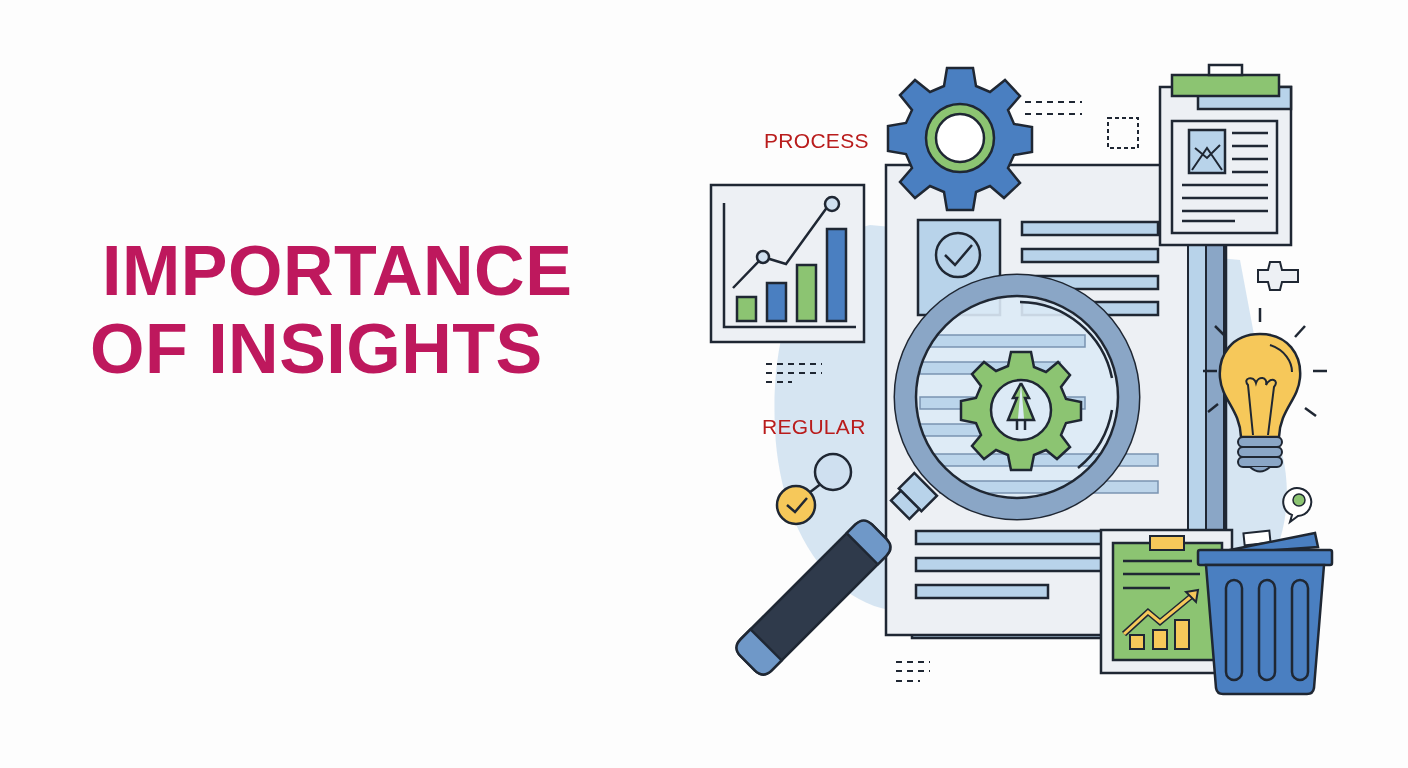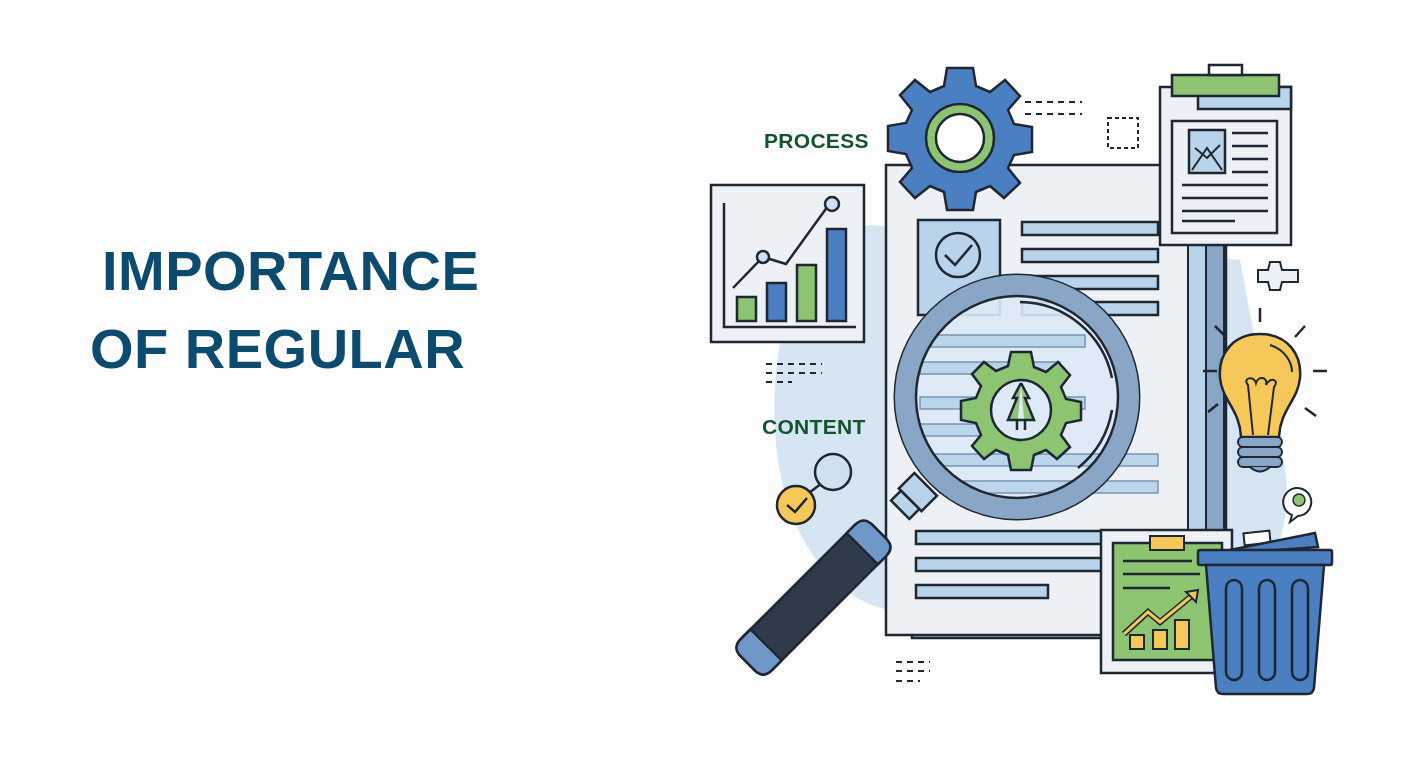--- a/index.html
+++ b/index.html
@@ -1,31 +1,31 @@
 <!DOCTYPE html>
 <html><head>
 <meta charset="utf-8">
 <style>
   html,body{margin:0;padding:0;}
   body{width:1408px;height:768px;background:#fdfdfd;position:relative;overflow:hidden;font-family:"Liberation Sans",sans-serif;}
-  .title{position:absolute;left:90px;top:232px;color:#0c4a6e;font-weight:bold;font-size:56px;line-height:78px;letter-spacing:0.5px;}
+  .title{position:absolute;left:90px;top:232px;color:#be185d;font-weight:bold;font-size:70px;line-height:78px;letter-spacing:0.5px;}
   .title .l1{display:block;padding-left:12px;}
   .title .l2{display:block;}
   .title .l3{display:block;padding-left:12px;}
-  .label{position:absolute;color:#14532d;font-weight:bold;font-size:21px;letter-spacing:0.3px;}
+  .label{position:absolute;color:#b91c1c;font-weight:normal;font-size:21px;letter-spacing:0.3px;}
   #process-label{left:764px;top:129px;}
   #insights-label{left:762px;top:415px;}
   svg.art{position:absolute;left:0;top:0;}
 </style>
 </head>
 <body>
 
 <div class="title">
   <span class="l1">IMPORTANCE</span>
-  <span class="l2">OF REGULAR</span>
+  <span class="l2">OF INSIGHTS</span>
 </div>
 
 <svg class="art" width="1408" height="768" viewBox="0 0 1408 768">
 
   <path d="M870 225 C 800 240 770 330 775 430 C 780 530 830 600 890 610 L 1240 600 C 1290 560 1300 480 1270 420 L 1240 260 Z" fill="#cfe0f0" opacity="0.85"></path>
 
   <g>
     <rect x="912" y="622" width="290" height="16" fill="#b8d3ea" stroke="#1f2733" stroke-width="2.5"></rect>
     <rect x="886" y="165" width="340" height="470" fill="#edf0f4" stroke="#1f2733" stroke-width="2.5"></rect>
     <rect x="918" y="220" width="82" height="95" fill="#b8d3ea" stroke="#1f2733" stroke-width="2.5"></rect>
@@ -180,13 +180,13 @@
     <path d="M1230 550 L1315 533 L1318 547 L1233 553 Z" fill="#4a7fc1" stroke="#1f2733" stroke-width="2.5"></path>
     <rect x="1198" y="550" width="134" height="15" rx="2" fill="#4a7fc1" stroke="#1f2733" stroke-width="2.5"></rect>
     <path d="M1206 565 L1324 565 L1314 688 Q1313 694 1307 694 L1223 694 Q1217 694 1216 688 Z" fill="#4a7fc1" stroke="#1f2733" stroke-width="2.5"></path>
     <rect x="1226" y="580" width="16" height="100" rx="8" fill="none" stroke="#1f2733" stroke-width="2.5"></rect>
     <rect x="1259" y="580" width="16" height="100" rx="8" fill="none" stroke="#1f2733" stroke-width="2.5"></rect>
     <rect x="1292" y="580" width="16" height="100" rx="8" fill="none" stroke="#1f2733" stroke-width="2.5"></rect>
   </g>
 </svg>
 
 <div class="label" id="process-label">PROCESS</div>
-<div class="label" id="insights-label">CONTENT</div>
+<div class="label" id="insights-label">REGULAR</div>
 
 </body></html>

